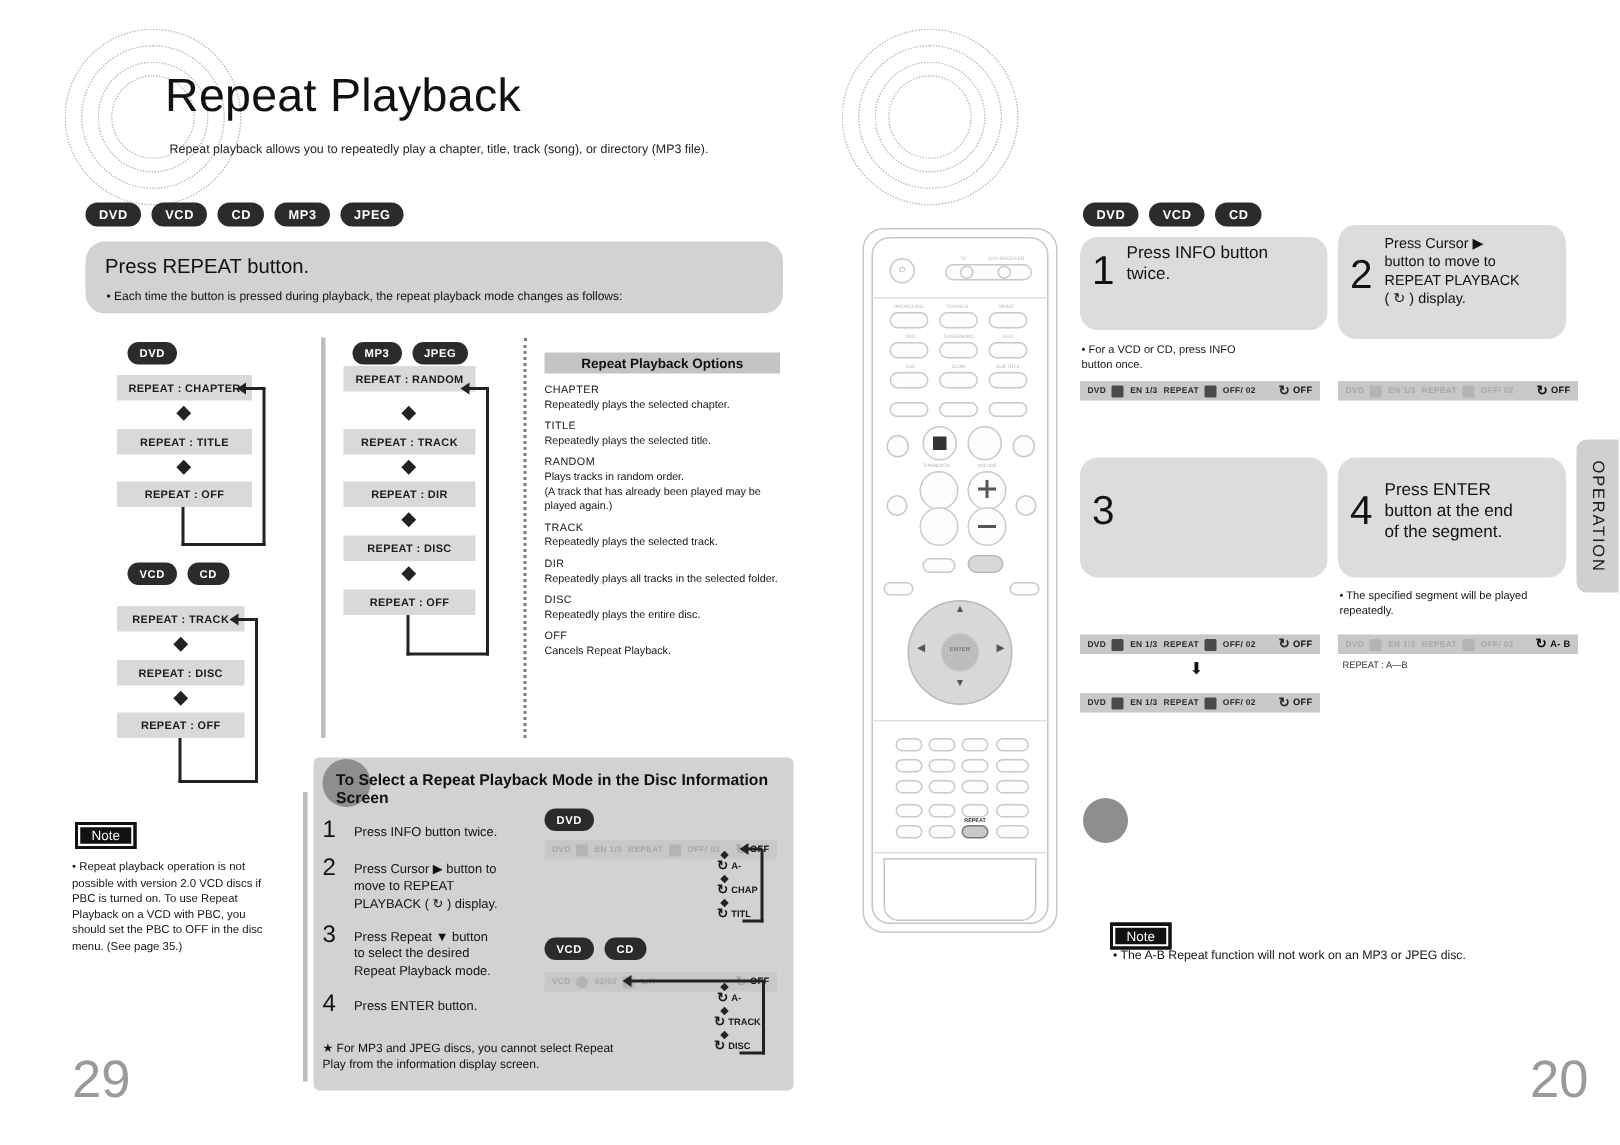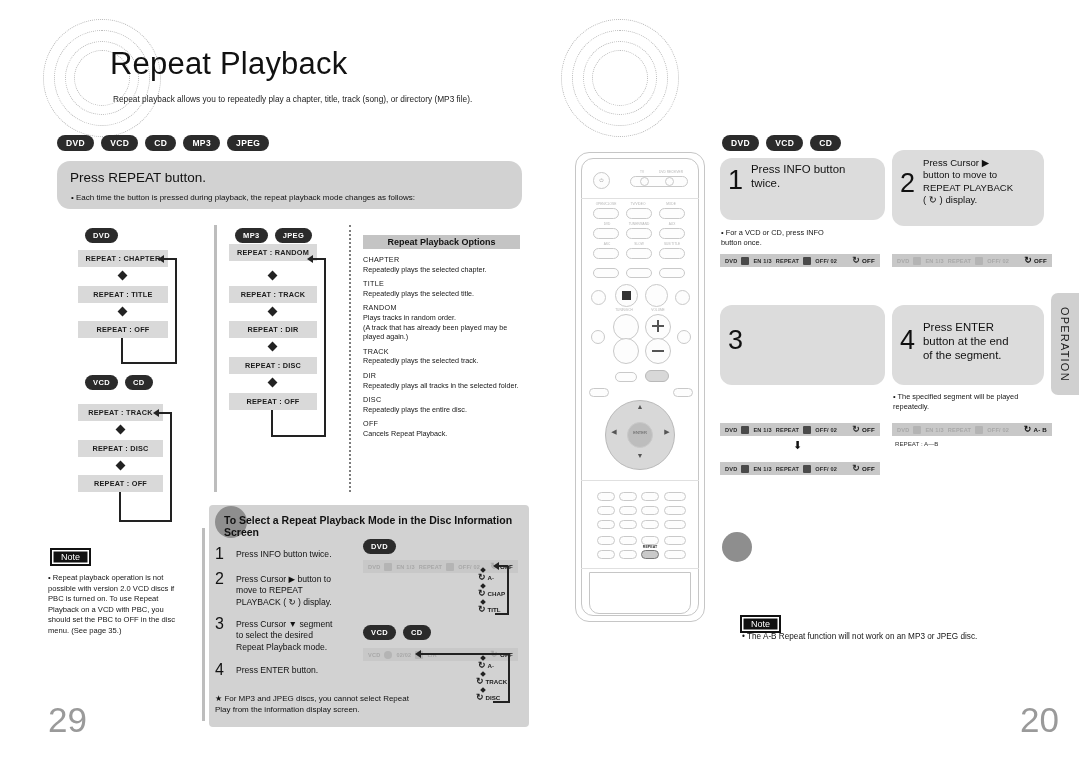--- a/index.html
+++ b/index.html
@@ -271,21 +271,21 @@
 
   <div class="stepnum" style="left:215px; top:545px;">1</div>
   <div class="steptxt" style="left:236px; top:549px; white-space:pre-line;">Press INFO button twice.</div>
 
   <div class="stepnum" style="left:215px; top:570px;">2</div>
   <div class="steptxt" style="left:236px; top:574px; white-space:pre-line;">Press Cursor ▶ button to
 move to REPEAT
 PLAYBACK ( ↻ ) display.</div>
 
   <div class="stepnum" style="left:215px; top:615px;">3</div>
-  <div class="steptxt" style="left:236px; top:619px; white-space:pre-line;">Press Cursor ▼ segment
+  <div class="steptxt" style="left:236px; top:619px; white-space:pre-line;">Press Repeat ▼ button
 to select the desired
 Repeat Playback mode.</div>
 
   <div class="stepnum" style="left:215px; top:661px;">4</div>
   <div class="steptxt" style="left:236px; top:665px;">Press ENTER button.</div>
 
   <div class="starnote" style="left:215px; top:694px; white-space:pre-line;">★ For MP3 and JPEG discs, you cannot select Repeat
    Play from the information display screen.</div>
 
   <div class="chips" style="left:363px; top:539px;">

